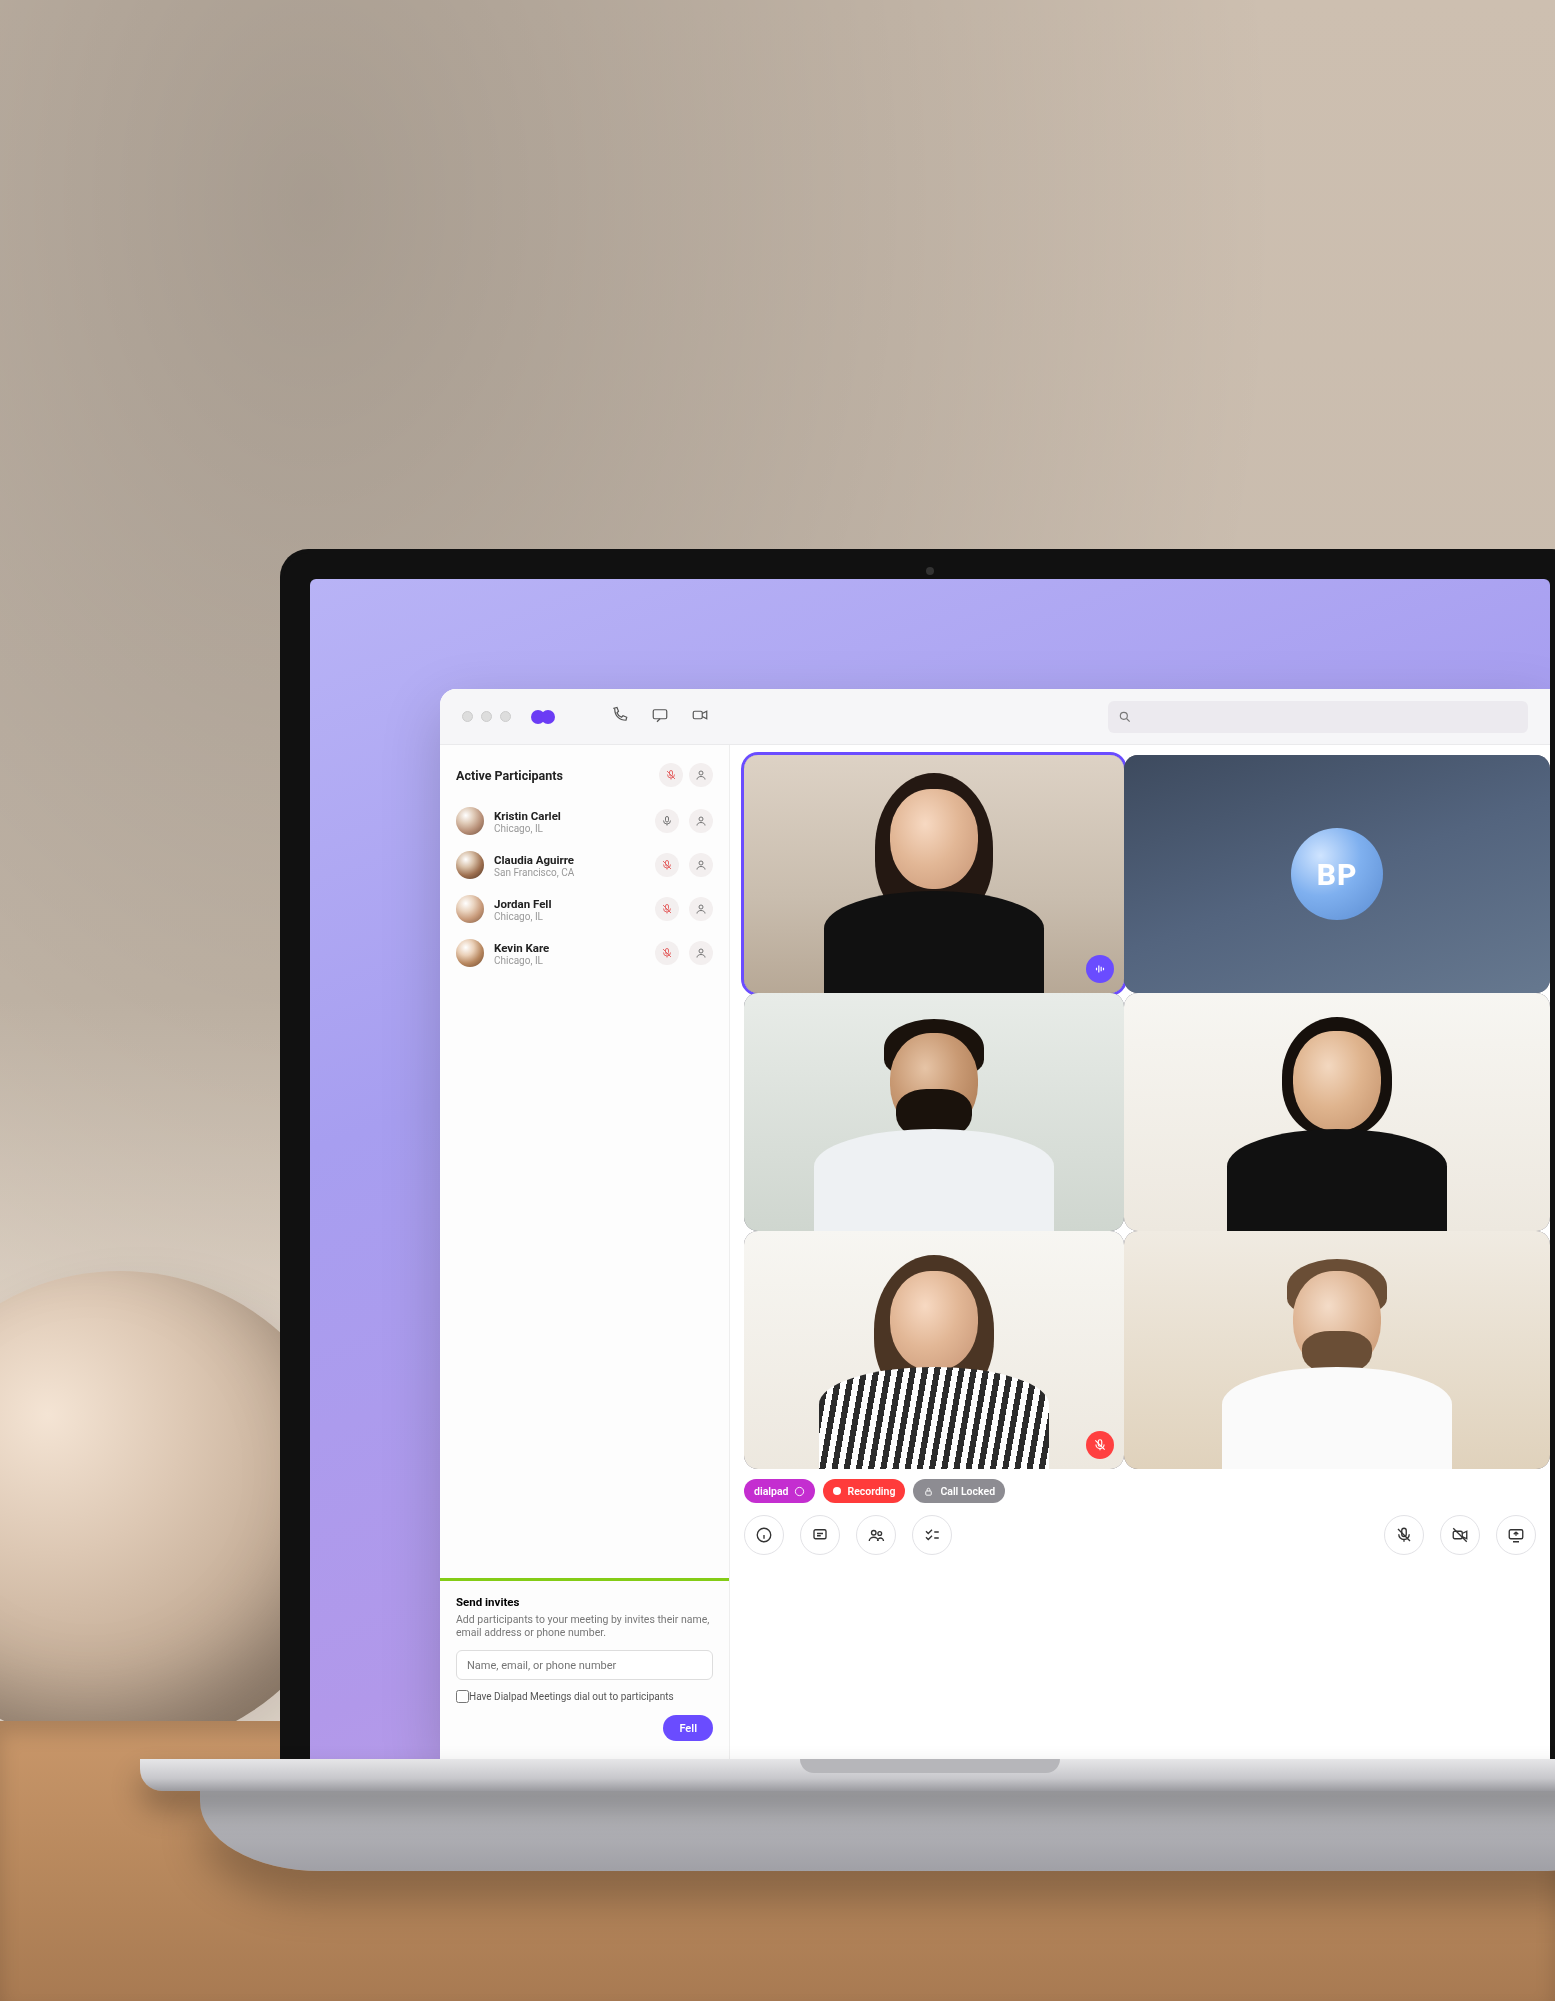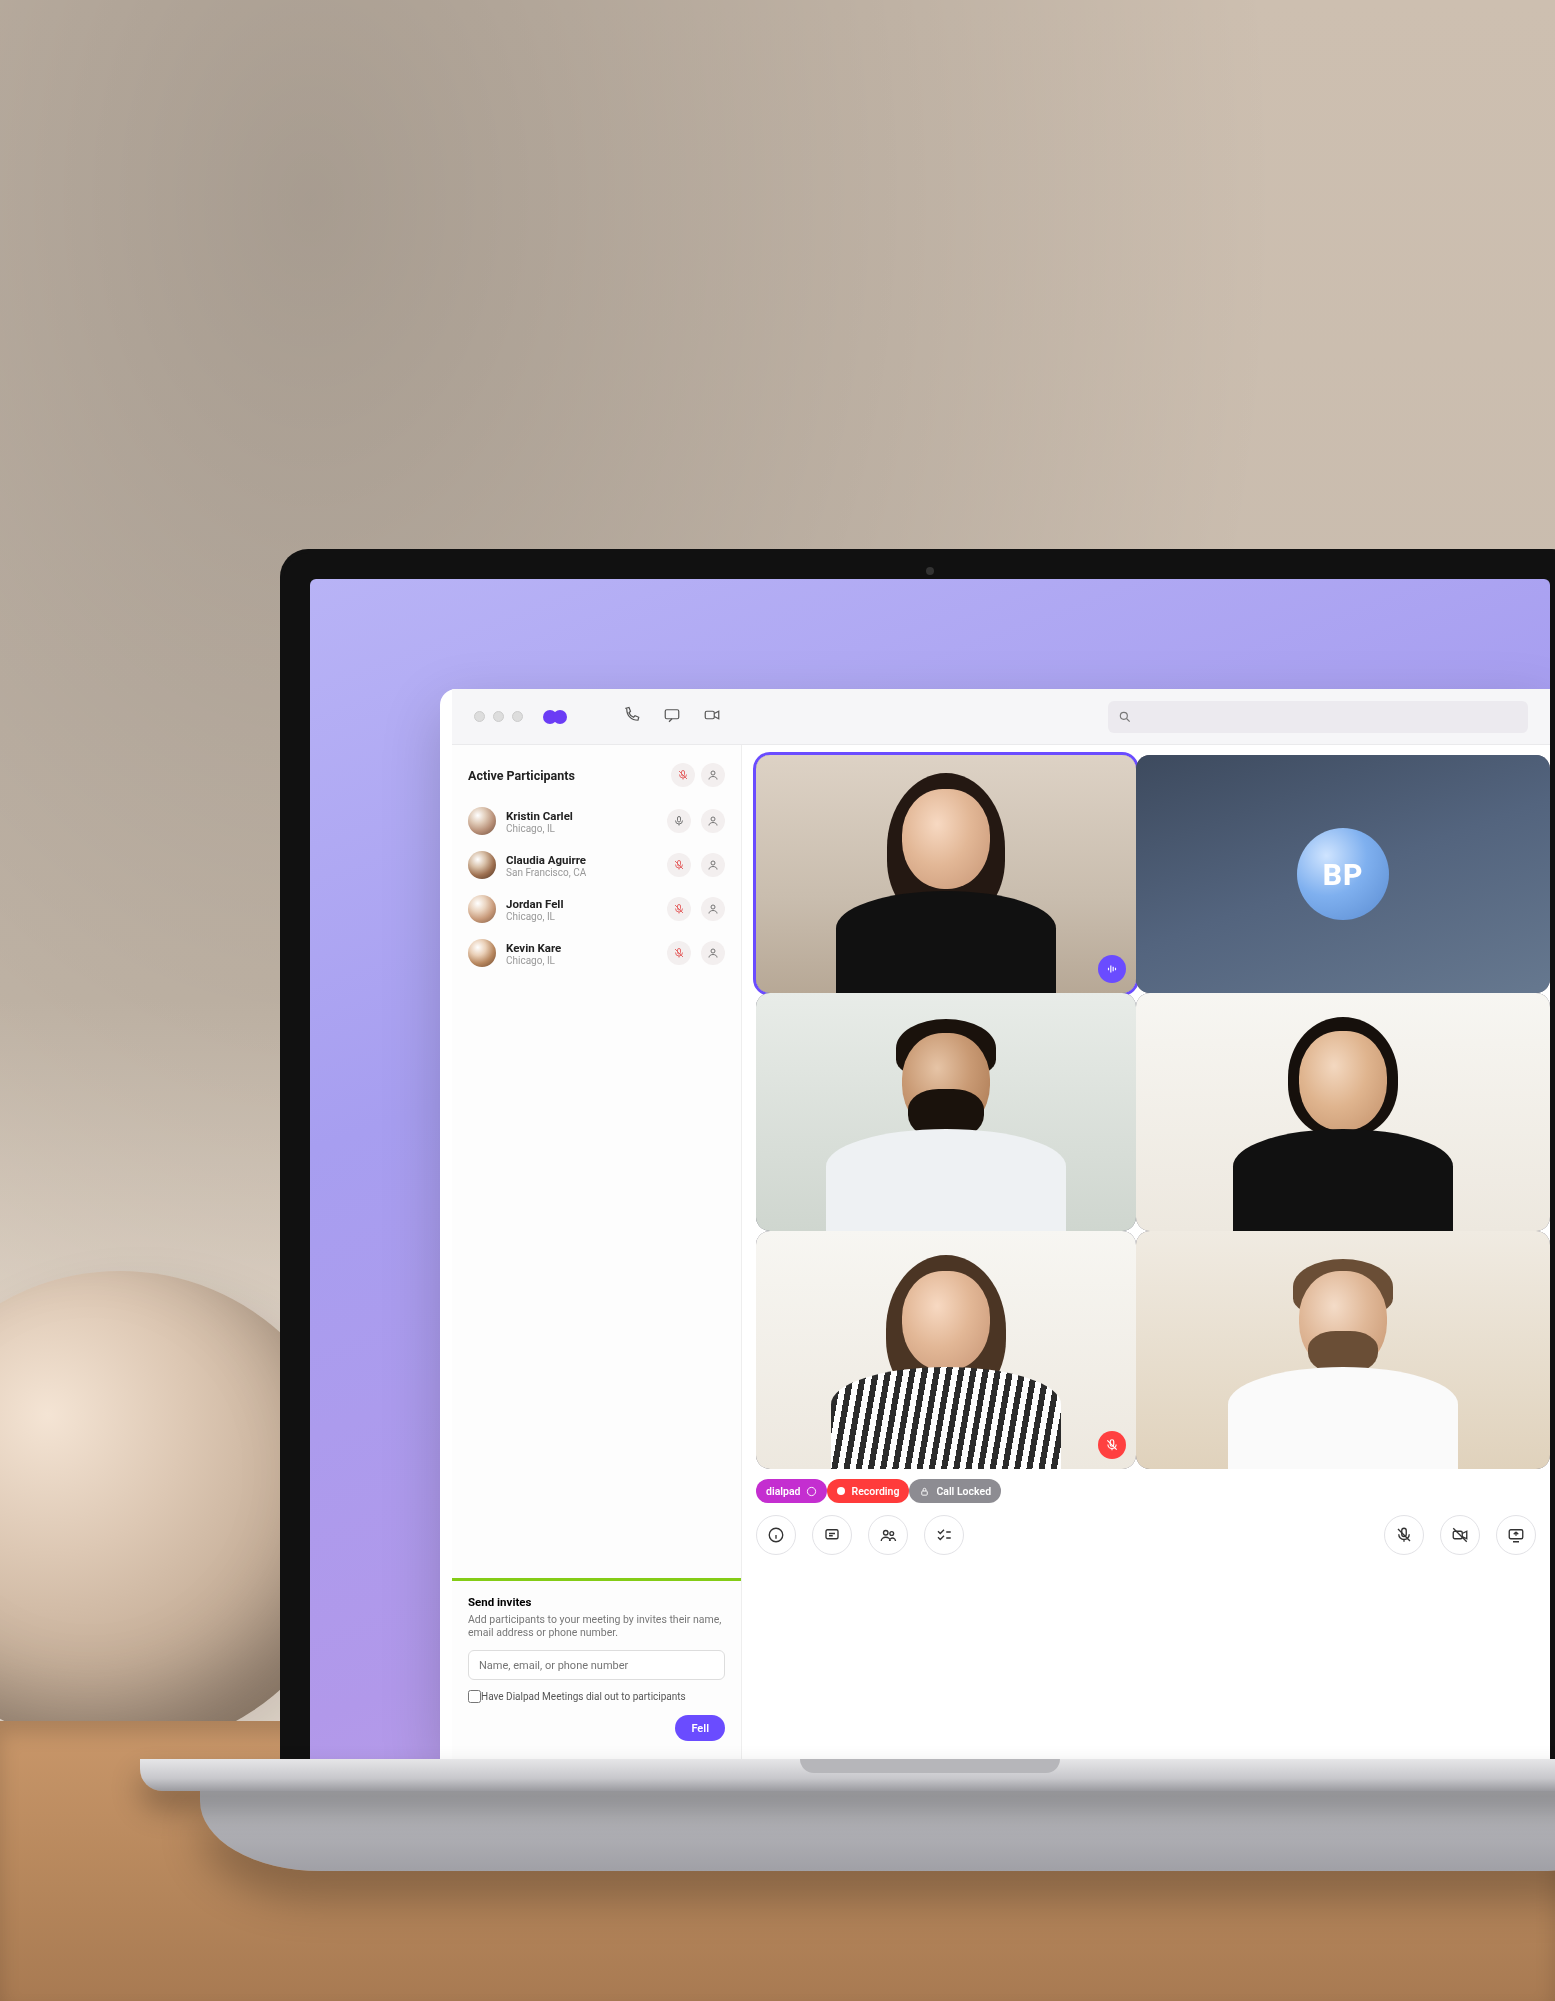--- a/index.html
+++ b/index.html
@@ -39,21 +39,21 @@
   border-radius:0 0 16px 16px; }
 .laptop-keys { height:80px; margin:0 -80px;
   background:linear-gradient(180deg,#bfbfc3 0%,#a0a0a6 100%);
   border-radius:0 0 120px 120px/0 0 70px 70px;
   box-shadow:0 30px 40px rgba(0,0,0,0.25);
 }
 
 
 .app { position:absolute; top:110px; left:130px; right:0; bottom:0;
   background:#fff; border-radius:16px 0 0 0; box-shadow:0 20px 60px rgba(0,0,0,0.18);
-  display:flex; flex-direction:column; overflow:hidden;padding-left:12px; }
+  display:flex; flex-direction:column; overflow:hidden; }
 .titlebar { height:56px; background:#f6f6f8; display:flex; align-items:center; gap:14px; padding:0 22px; border-bottom:1px solid #eaeaec; }
 .traffic { display:flex; gap:8px; }
 .traffic span { width:11px; height:11px; border-radius:50%; background:#ddd; border:1px solid #ccc; }
 .logo { width:26px; height:18px; position:relative; margin-left:6px; }
 .logo::before,.logo::after { content:""; position:absolute; width:14px; height:14px; border-radius:50%;
   background:#6b3cf5; top:2px; }
 .logo::before { left:0; } .logo::after { left:10px; }
 .tb-icons { display:flex; gap:22px; margin-left:40px; }
 .tb-icons svg { width:18px; height:18px; stroke:#555; fill:none; stroke-width:1.6; }
 .search { flex:1; max-width:420px; margin-left:auto; height:32px; background:#eceaef; border-radius:6px;
@@ -147,21 +147,21 @@
   border-radius:40% 40% 50% 50%; background:#6a4e36; }
 .t6 .torso { width:230px; height:110px; background:#fafafa; }
 
 .initials-badge { position:absolute; top:50%; left:50%; transform:translate(-50%,-50%);
   width:92px; height:92px; border-radius:50%;
   background:radial-gradient(circle at 32% 30%,#cfe4ff 0%,#7fb0ef 45%,#5a8bd0 100%);
   display:flex; align-items:center; justify-content:center;
   color:#fff; font-weight:800; font-size:30px; letter-spacing:1px; }
 
 
-.status-row { display:flex; gap:0; padding:10px 14px 6px; }
+.status-row { display:flex; gap:8px; padding:10px 14px 6px; }
 .chip { height:24px; border-radius:12px; display:inline-flex; align-items:center; gap:6px;
   padding:0 10px; font-size:10.5px; font-weight:600; }
 .chip.brand { background:#c42ed0; color:#fff; }
 .chip.rec { background:#ff3b3b; color:#fff; }
 .chip.lock { background:#8d8c92; color:#fff; }
 .chip svg { width:11px; height:11px; stroke:#fff; fill:none; stroke-width:2; }
 .chip.rec .dot { width:8px; height:8px; border-radius:50%; background:#fff; }
 
 .controls { display:flex; gap:16px; padding:6px 14px 0; align-items:center; }
 .ctrl { width:40px; height:40px; border-radius:50%; border:1px solid #e2e2e6; background:#fff;

